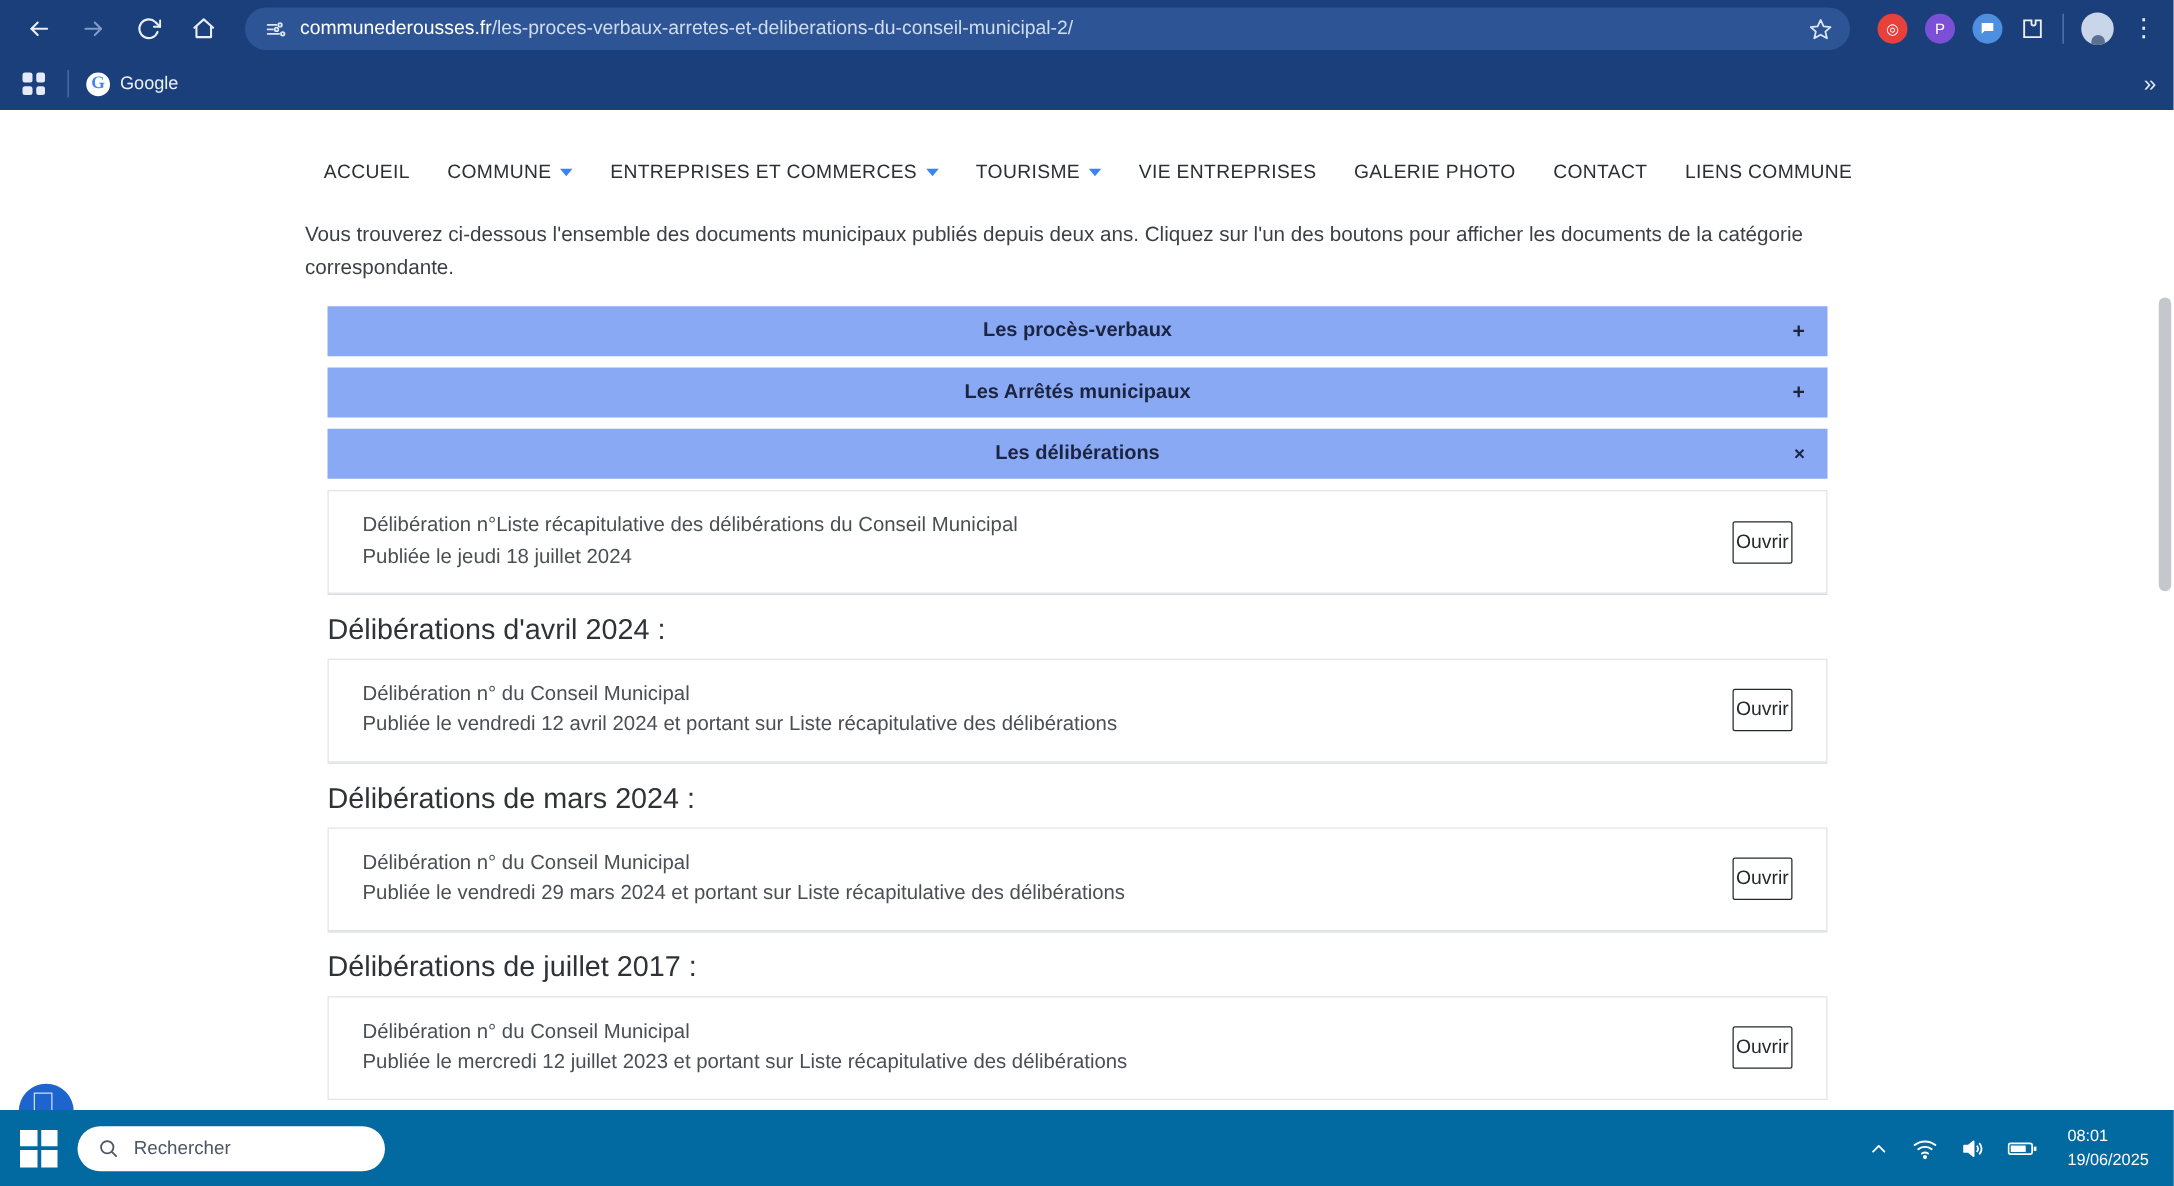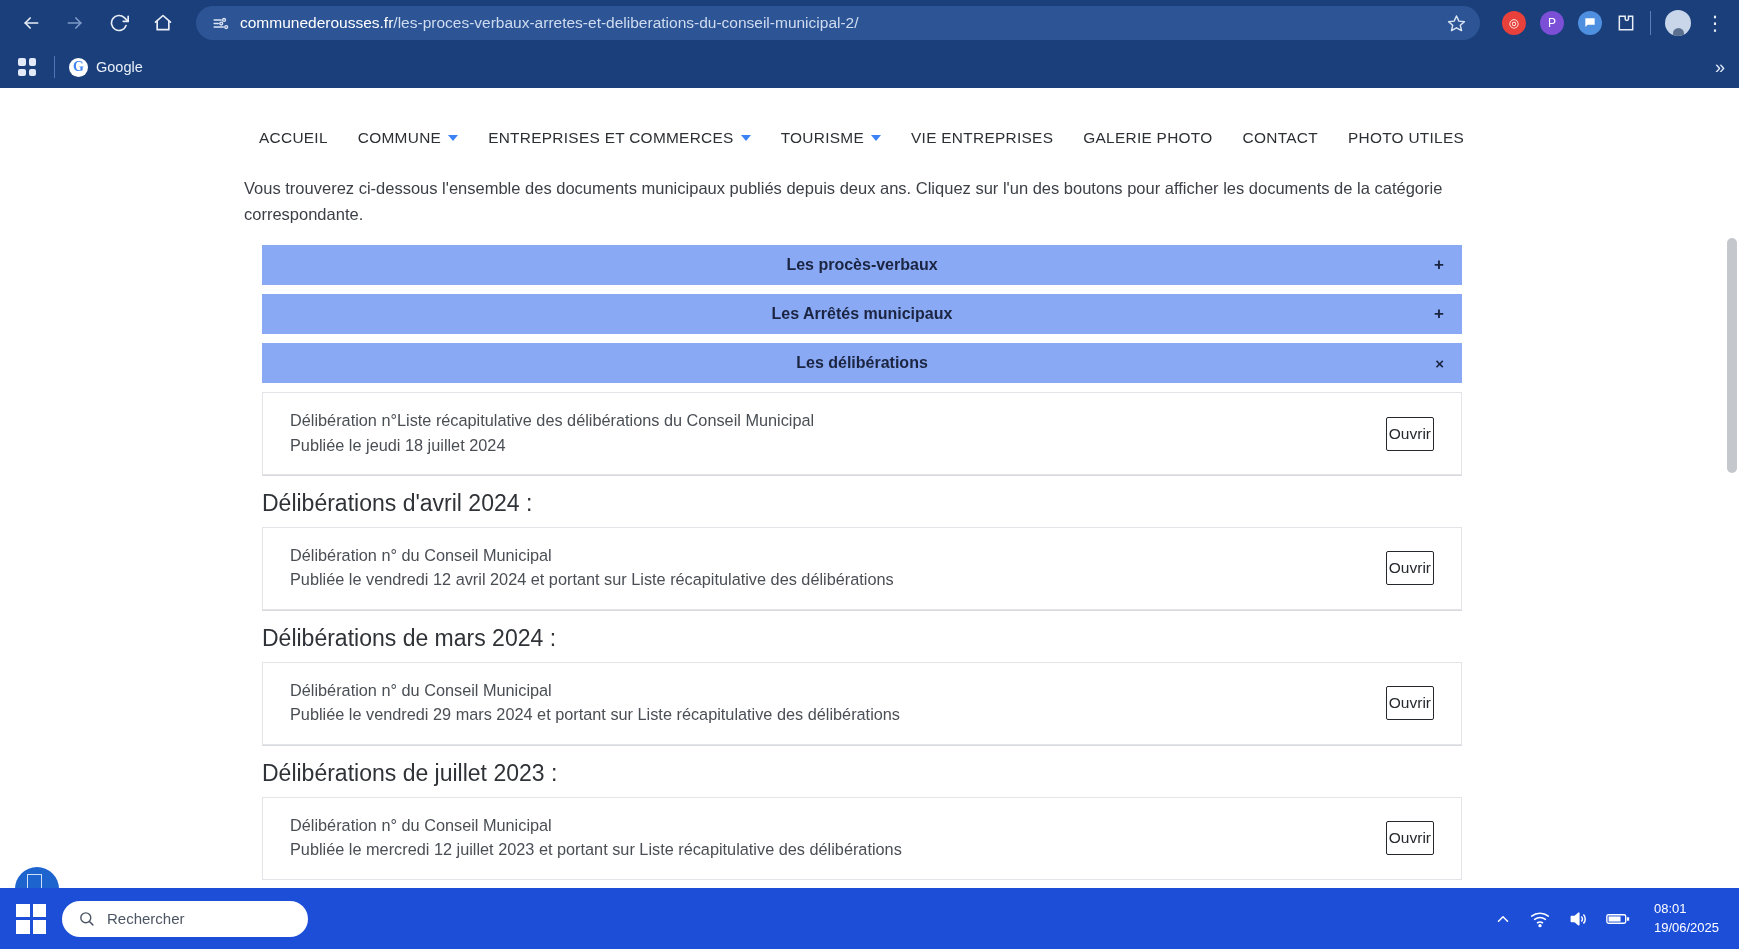--- a/index.html
+++ b/index.html
@@ -240,21 +240,21 @@
     border: 1px solid #cfe0f7;
     background: #1d64cf;
   }
 
   
   .taskbar {
     position: absolute;
     bottom: 0; left: 0;
     width: 1739px;
     height: 61px;
-    background: #1d4ed8;
+    background: #0369a1;
     display: flex;
     align-items: center;
     padding: 0 16px;
     gap: 16px;
   }
   .win-logo {
     width: 30px; height: 30px;
     display: grid;
     grid-template-columns: 1fr 1fr;
     grid-template-rows: 1fr 1fr;
@@ -395,21 +395,21 @@
       <span class="nav-link">
           <span>VIE ENTREPRISES</span>
         </span>
       <span class="nav-link">
           <span>GALERIE PHOTO</span>
         </span>
       <span class="nav-link">
           <span>CONTACT</span>
         </span>
       <span class="nav-link">
-          <span>PHOTO UTILES</span>
+          <span>LIENS COMMUNE</span>
         </span>
     </nav>
 
     <p class="intro">Vous trouverez ci-dessous l'ensemble des documents municipaux publiés depuis deux ans. Cliquez sur l'un des boutons pour afficher les documents de la catégorie correspondante.</p>
 
     <div class="accordion">
       <div class="acc-bar">
         <span>Les procès-verbaux</span>
         <span class="sign">+</span>
       </div>
@@ -445,21 +445,21 @@
     <h2 class="section-title">Délibérations de mars 2024 :</h2>
     <div class="doc-card first">
       <div class="doc-text">
         <div>Délibération n° du Conseil Municipal</div>
         <div>Publiée le vendredi 29 mars 2024 et portant sur Liste récapitulative des délibérations</div>
       </div>
       <button class="btn-ouvrir">Ouvrir</button>
     </div>
     <div class="hr-sep"></div>
 
-    <h2 class="section-title">Délibérations de juillet 2023 :</h2>
+    <h2 class="section-title">Délibérations de juillet 2017 :</h2>
     <div class="doc-card first">
       <div class="doc-text">
         <div>Délibération n° du Conseil Municipal</div>
         <div>Publiée le mercredi 12 juillet 2023 et portant sur Liste récapitulative des délibérations</div>
       </div>
       <button class="btn-ouvrir">Ouvrir</button>
     </div>
   </div>
 
   <div class="revisit">

